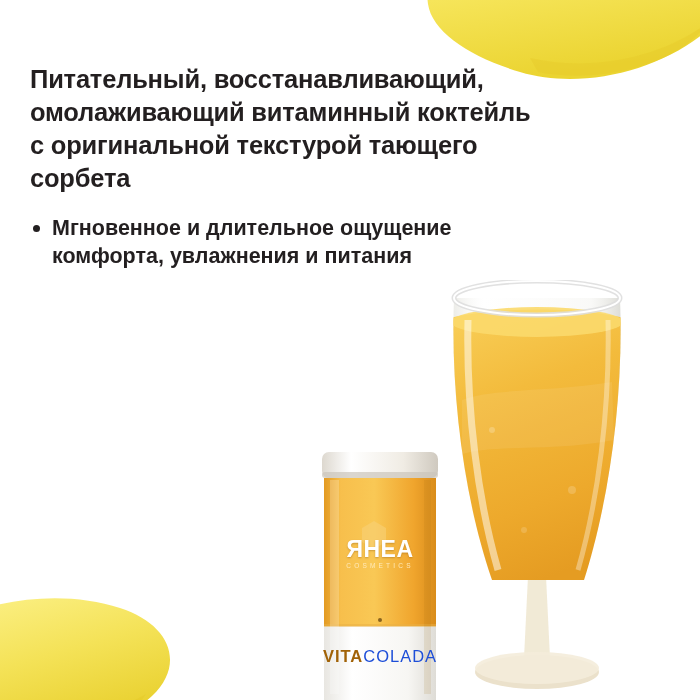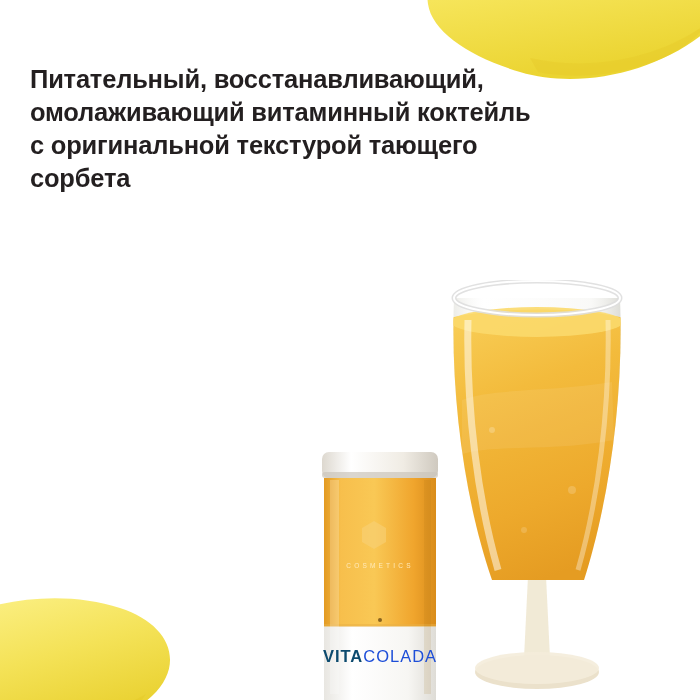--- a/index.html
+++ b/index.html
@@ -143,21 +143,21 @@
     top: 198px;
     width: 100%;
     text-align: center;
     font-size: 16.5px;
     line-height: 1;
     color: #4a4a4a;
     letter-spacing: 1px;
   }
   #tube-product .bold {
     font-weight: bold;
-    color: #0c4a6e;
+    color: #a16207;
   }
   #tube-product .light {
     font-weight: normal;
     color: #1d4ed8;
   }
 </style>
 </head>
 <body>
 
 <div id="page">
@@ -259,27 +259,30 @@
       <path d="M24 176 L136 176 L136 250 L24 250 Z" fill="url(#tubeWhite)"></path>
 
       <rect x="24" y="174" width="112" height="3" fill="#e7b046" opacity=".5"></rect>
 
       <path d="M62 78 L74 71 L86 78 L86 92 L74 99 L62 92 Z" fill="#f7d27a" opacity=".55"></path>
 
       <rect x="30" y="30" width="9" height="214" fill="#ffffff" opacity=".22"></rect>
       <rect x="124" y="30" width="7" height="214" fill="#9a6a10" opacity=".12"></rect>
     </svg>
 
+    <div id="tube-brand">ЯHEA</div>
     <div id="tube-brand-sub">COSMETICS</div>
     <div id="tube-dot"></div>
     <div id="tube-product"><span class="bold">VITA</span><span class="light">COLADA</span></div>
   </div>
 
   <div id="content">
     <h1 id="headline">Питательный, восстанавливающий,
 омолаживающий витаминный коктейль
 с оригинальной текстурой тающего
 сорбета</h1>
     <ul id="bullets">
+      <li>Мгновенное и длительное ощущение
+комфорта, увлажнения и питания</li>
     </ul>
   </div>
 
 </div>
 
 </body></html>

